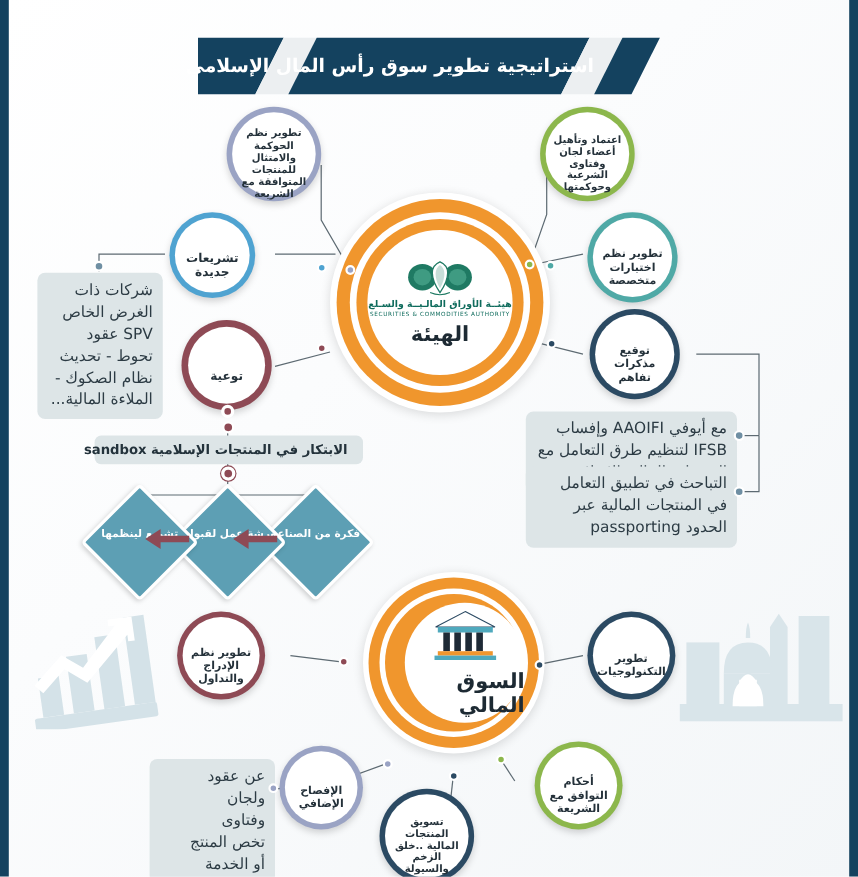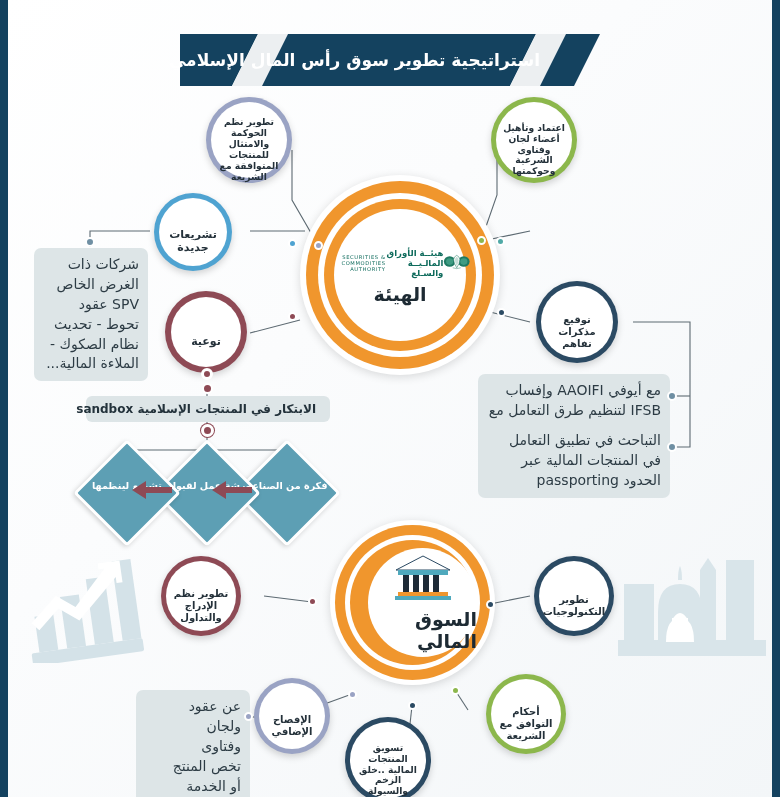--- a/index.html
+++ b/index.html
@@ -50,21 +50,21 @@
   .hub-inner{
     position:absolute;border-radius:50%;
     background:#ffffff;
     display:flex;flex-direction:column;align-items:center;justify-content:center;
   }
   .hub-label{
     font-size:19px;font-weight:bold;color:#1d2a33;margin-top:4px;
   }
 
   
-  .sca-logo{display:flex;flex-direction:row;align-items:center;}
+  .sca-logo{display:flex;flex-direction:column;align-items:center;}
   .sca-ar{font-size:8.5px;color:#0e6b5c;font-weight:bold;letter-spacing:.5px;margin-top:2px;}
   .sca-en{font-size:5.2px;color:#0e6b5c;letter-spacing:.6px;margin-top:1px;}
 
   
   .node{
     position:absolute;border-radius:50%;
     background:#ffffff;
     display:flex;align-items:center;justify-content:center;
     text-align:center;
     box-sizing:border-box;
@@ -271,20 +271,25 @@
         <span class="txt">اعتماد وتأهيل أعضاء لجان وفتاوى الشرعية وحوكمتها</span>
       </span>
   </div>
 
   <div class="node" style="left:154px;top:193px;width:78px;height:78px;background:#4fa3d1;padding:5px;">
     <span class="cap">
         <span class="txt">تشريعات جديدة</span>
       </span>
   </div>
 
+  <div class="node small" style="left:534px;top:193px;width:82px;height:82px;background:#4fa9a6;padding:5px;">
+    <span class="cap">
+        <span class="txt">تطوير نظم اختبارات متخصصة</span>
+      </span>
+  </div>
 
   <div class="node" style="left:165px;top:291px;width:82px;height:82px;background:#8e4a55;padding:6px;">
     <span class="cap">
         <span class="txt">توعية</span>
       </span>
   </div>
 
   <div class="node small" style="left:536px;top:281px;width:82px;height:82px;background:#2b4a63;padding:5px;">
     <span class="cap">
         <span class="txt">توقيع مذكرات تفاهم</span>

